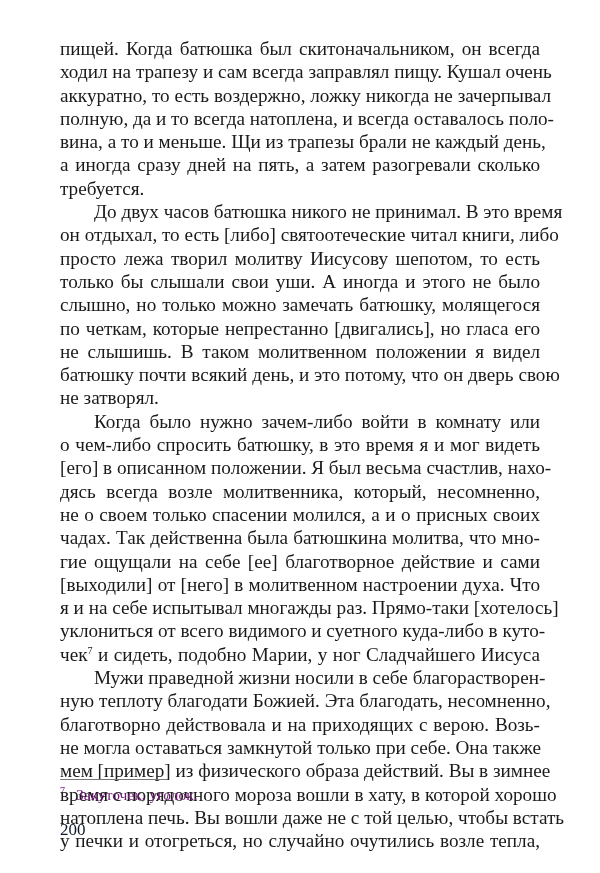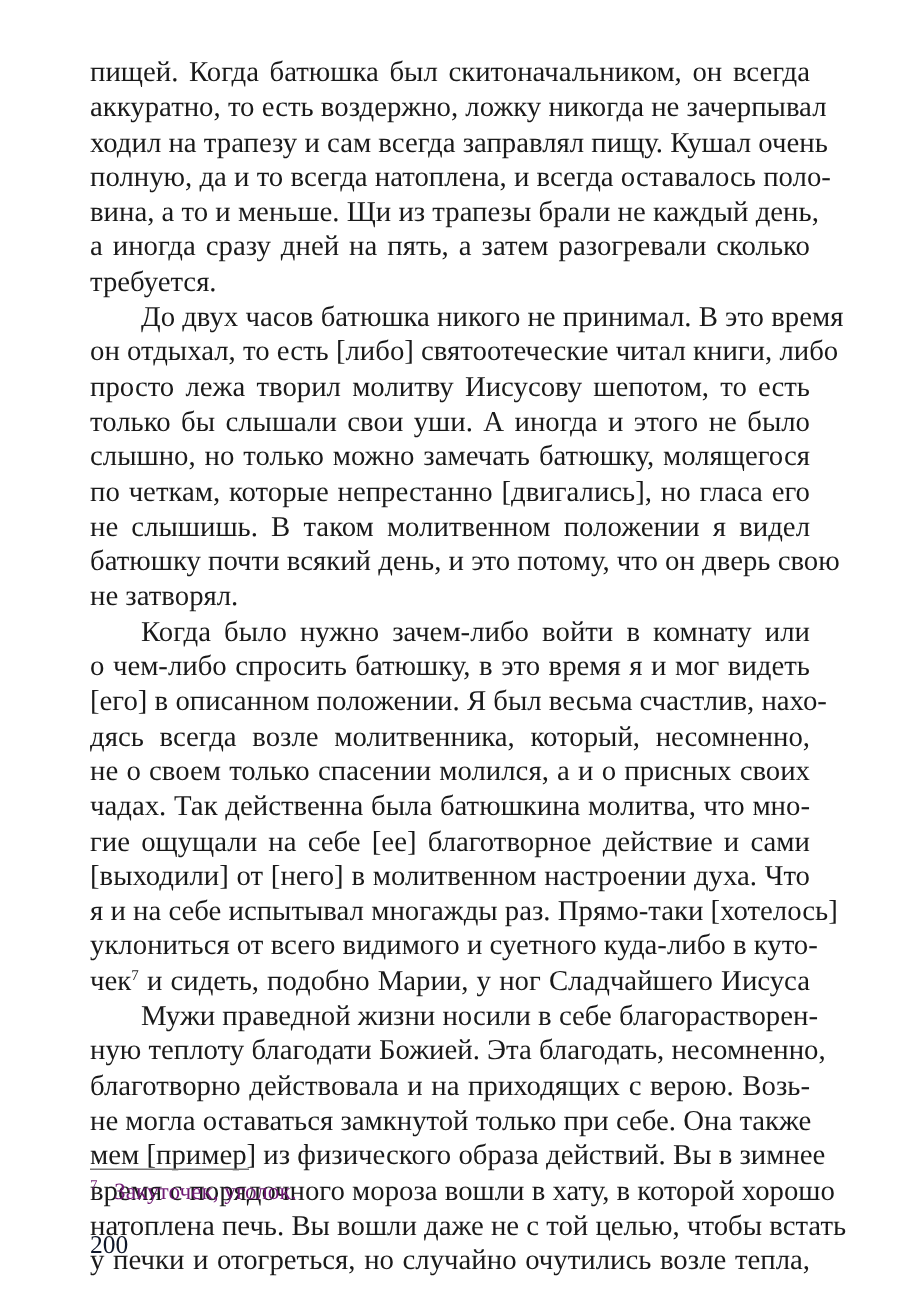--- a/index.html
+++ b/index.html
@@ -30,22 +30,22 @@
     position: absolute; left: 60px; top: 820px;
     font-family: "Liberation Serif", "DejaVu Serif", serif;
     font-size: 17px; color: #0f172a;
   }
 </style>
 </head>
 <body>
 
 <div class="page" id="page-body">
     <span class="line">пищей. Когда батюшка был скитоначальником, он всегда</span>
+    <span class="line">ходил на трапезу и сам всегда заправлял пищу. Кушал очень</span>
     <span class="line">аккуратно, то есть воздержно, ложку никогда не зачерпывал</span>
-    <span class="line">ходил на трапезу и сам всегда заправлял пищу. Кушал очень</span>
     <span class="line">полную, да и то всегда натоплена, и всегда оставалось поло-</span>
     <span class="line">вина, а то и меньше. Щи из трапезы брали не каждый день,</span>
     <span class="line">а иногда сразу дней на пять, а затем разогревали сколько</span>
     <span class="line last">требуется.</span>
     <span class="line indent">До двух часов батюшка никого не принимал. В это время</span>
     <span class="line">он отдыхал, то есть [либо] святоотеческие читал книги, либо</span>
     <span class="line">просто лежа творил молитву Иисусову шепотом, то есть</span>
     <span class="line">только бы слышали свои уши. А иногда и этого не было</span>
     <span class="line">слышно, но только можно замечать батюшку, молящегося</span>
     <span class="line">по четкам, которые непрестанно [двигались], но гласа его</span>

